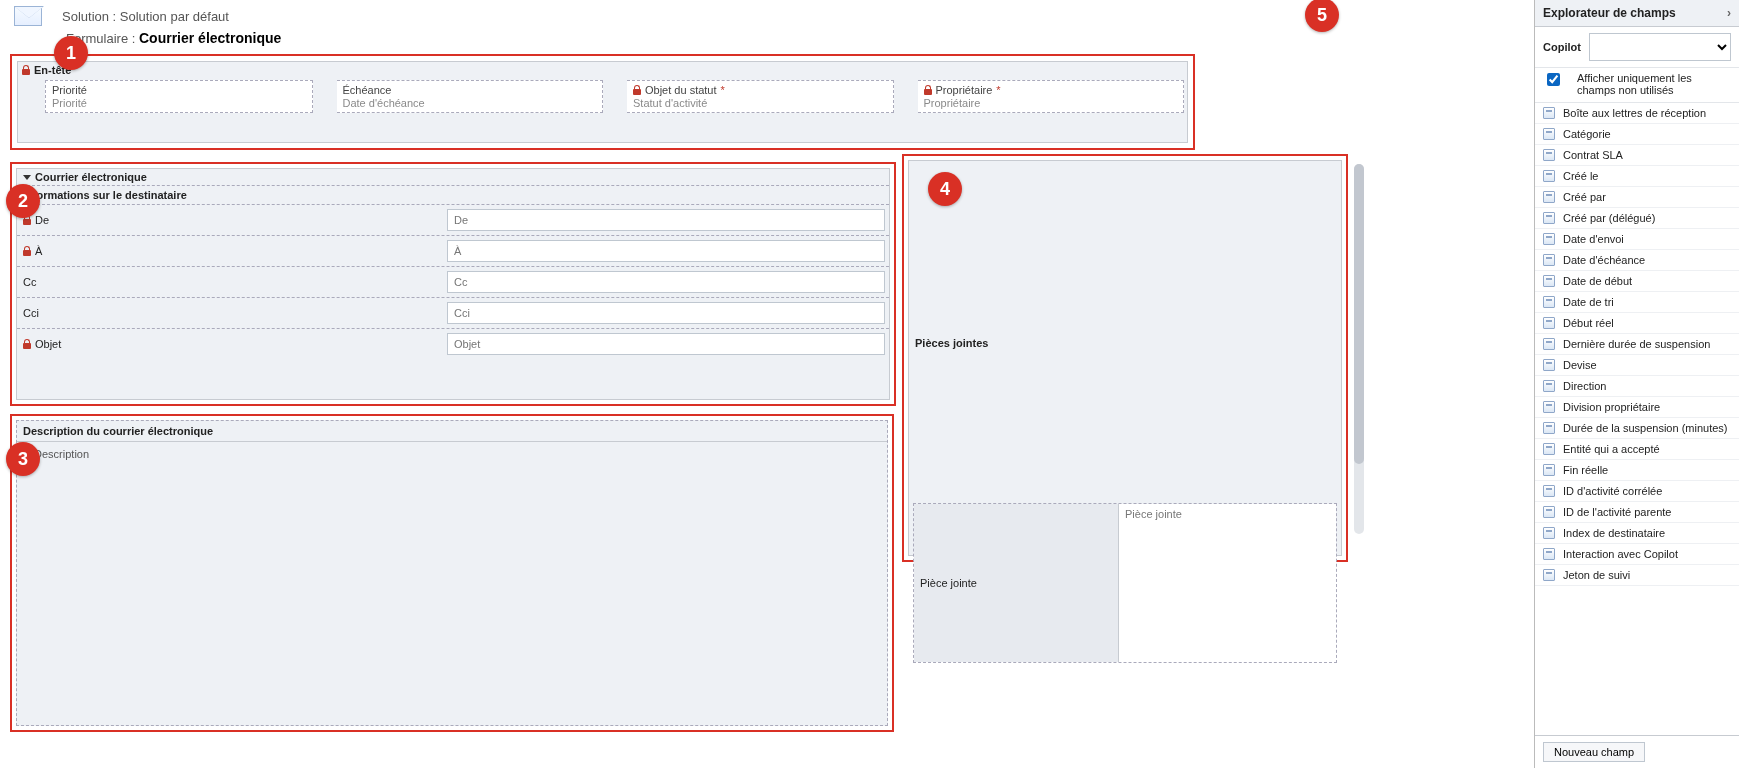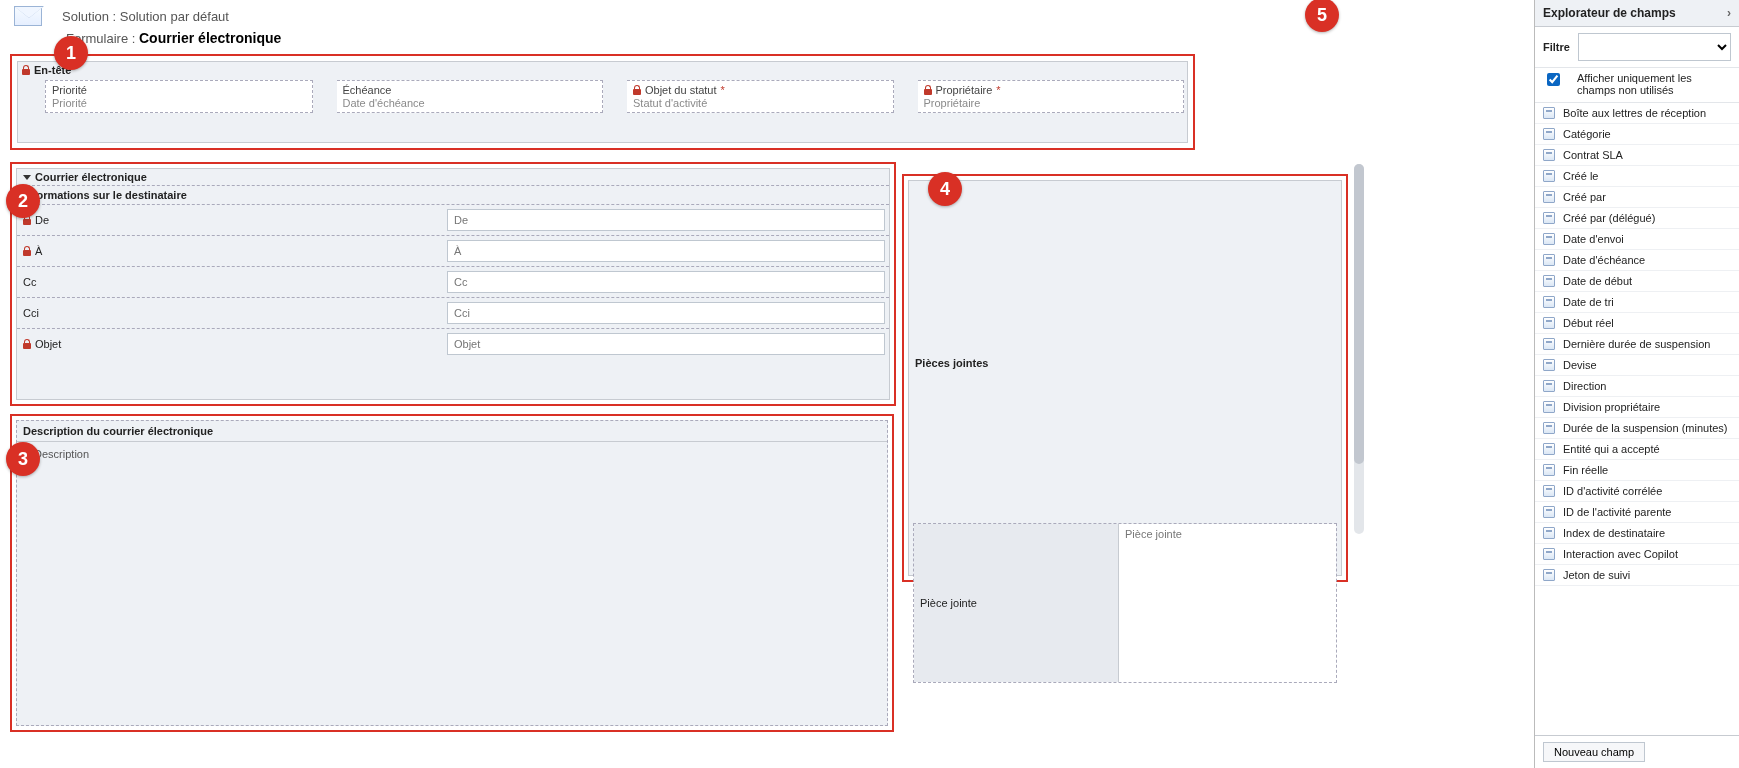--- a/index.html
+++ b/index.html
@@ -12,21 +12,21 @@
   .mail-icon::before { content:""; position:absolute; left:-1px; top:-1px; width:0; height:0; border-left:15px solid transparent; border-right:15px solid transparent; border-top:12px solid #9bb4d6; }
   .mail-icon::after { content:""; position:absolute; left:0; top:0; width:0; height:0; border-left:14px solid transparent; border-right:14px solid transparent; border-top:11px solid #f0f6ff; }
   .sol-line { color:#555; font-size:13px; }
   .form-line { padding:2px 0 8px 56px; font-size:13px; color:#555; }
   .form-line b { color:#000; font-size:14px; }
   .canvas { position:relative; height:690px; }
   .red-box { position:absolute; border:2px solid #d93025; }
   .box1 { left:0; top:0; width:1185px; height:96px; }
   .box2 { left:0; top:108px; width:886px; height:244px; }
   .box3 { left:0; top:360px; width:884px; height:318px; }
-  .box4 { left:892px; top:120px; width:446px; height:408px; }
+  .box4 { left:892px; top:100px; width:446px; height:408px; }
   
   .badge { position:absolute; width:34px; height:34px; border-radius:50%; background:#d93025; color:#fff; display:flex; align-items:center; justify-content:center; font-size:18px; font-weight:600; box-shadow:0 1px 3px rgba(0,0,0,0.3); z-index:50; }
   .b1 { left:44px; top:-18px; }
   .b2 { left:-4px; top:130px; }
   .b3 { left:-4px; top:388px; }
   .b4 { left:918px; top:118px; }
   .b5 { position:absolute; right:195px; top:-2px; z-index:100; }
   
   .hsect { position:absolute; left:5px; top:5px; right:5px; bottom:5px; background:#eef1f5; border:1px solid #c7cbd1; }
   .hsect-title { padding:2px 4px; display:flex; align-items:center; gap:4px; font-weight:600; font-size:11px; }
@@ -216,21 +216,21 @@
 
     </div>
   </div>
 
   <div class="side">
     <div class="side-hdr">
       <span>Explorateur de champs</span>
       <span class="chev">›</span>
     </div>
     <div class="filter-row">
-      <b>Filtre</b>
+      <b>Copilot</b>
       <select class="filter-select">
         <option>Tous les champs</option>
       </select>
     </div>
     <div class="cb-row">
       <input type="checkbox" checked="" style="">
       <span>Afficher uniquement les champs non utilisés</span>
     </div>
     <div class="field-list" id="fieldlist">
         <div class="field-item">

